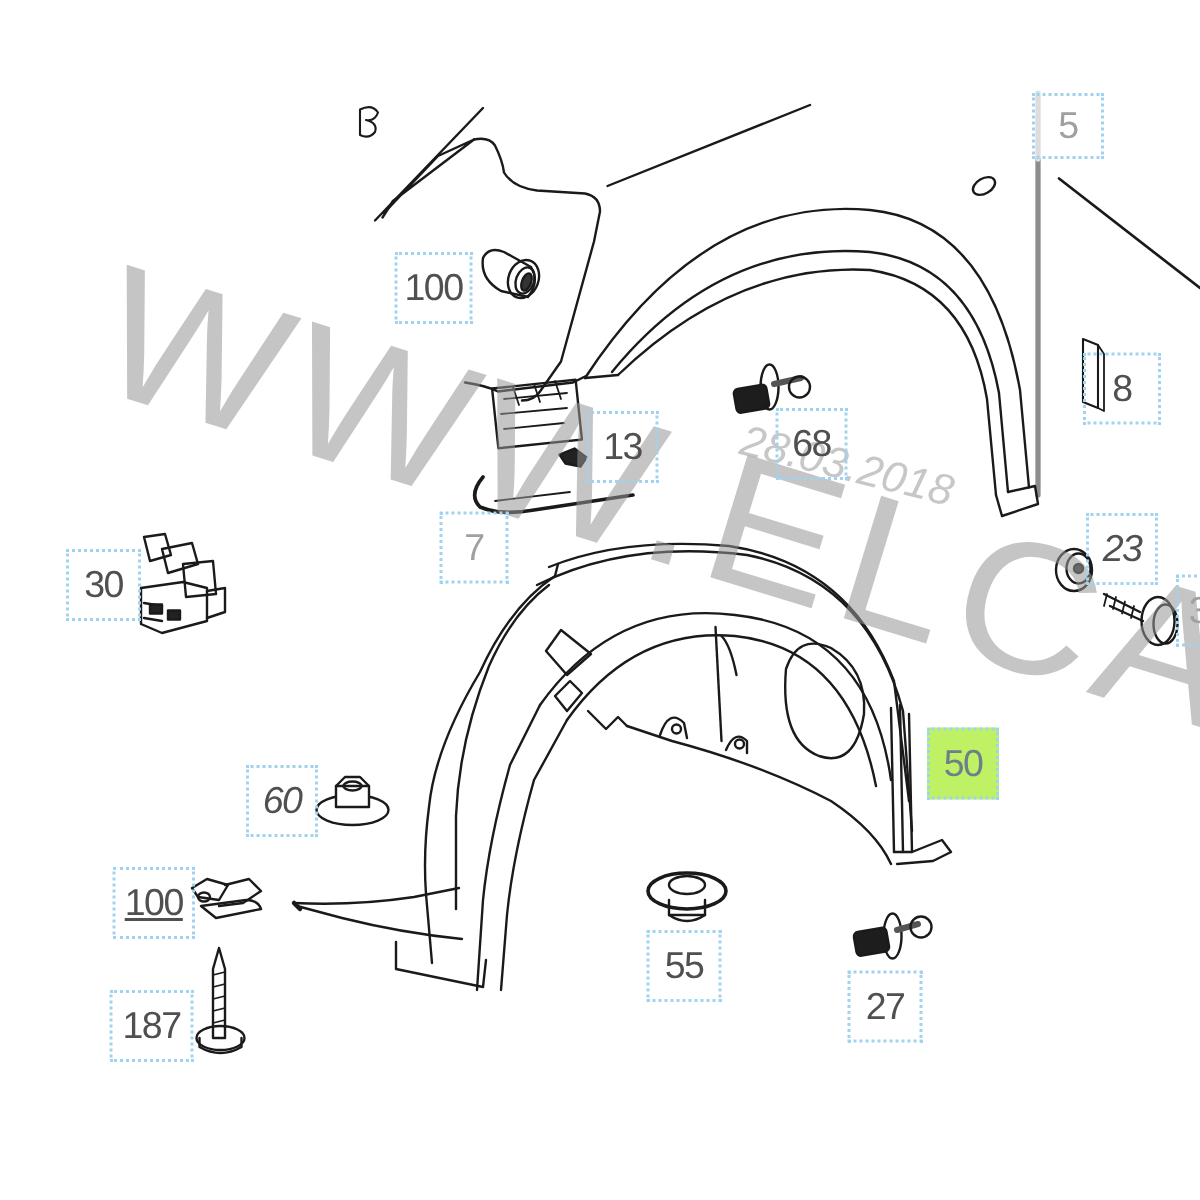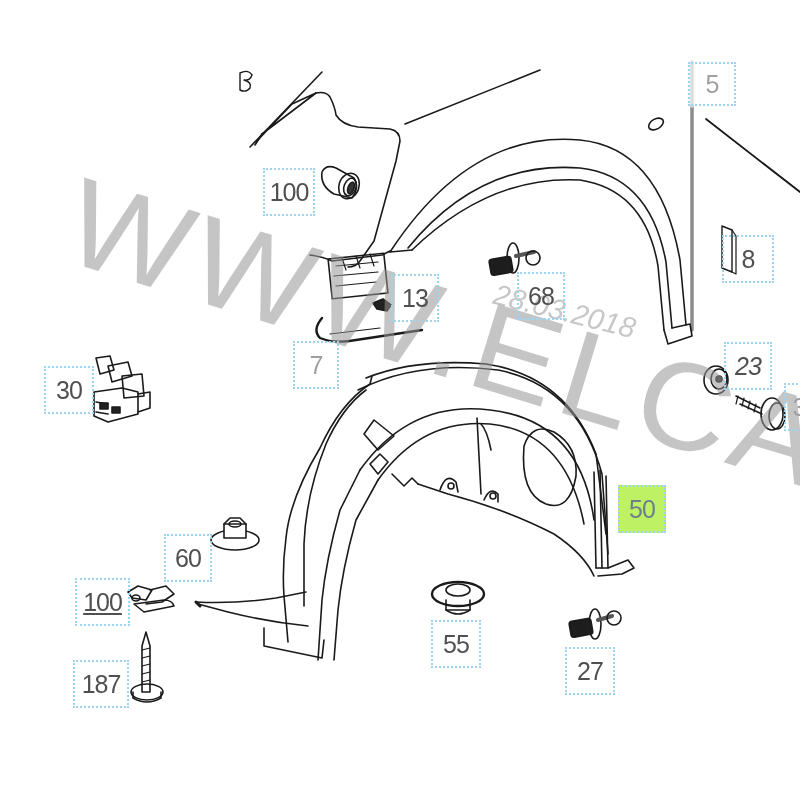--- a/index.html
+++ b/index.html
@@ -241,19 +241,19 @@
       <div class="part-label faded" style="left: 688px; top: 62px; width: 48px; height: 44px;">5</div>
       <div class="part-label" style="left: 263px; top: 168px; width: 52px; height: 48px;">100</div>
       <div class="part-label" style="left: 722px; top: 235px; width: 52px; height: 48px;">8</div>
       <div class="part-label" style="left: 391px; top: 274px; width: 48px; height: 48px;">13</div>
       <div class="part-label" style="left: 517px; top: 272px; width: 48px; height: 48px;">68</div>
       <div class="part-label faded" style="left: 293px; top: 341px; width: 46px; height: 48px;">7</div>
       <div class="part-label" style="left: 44px; top: 366px; width: 50px; height: 48px;">30</div>
       <div class="part-label" style="left: 724px; top: 342px; width: 48px; height: 48px; font-style: italic;">23</div>
       <div class="part-label faded" style="left: 784px; top: 383px; width: 30px; height: 48px;">3</div>
       <div class="part-label selected" style="left: 618px; top: 485px; width: 48px; height: 48px;">50</div>
-      <div class="part-label" style="left: 164px; top: 534px; width: 48px; height: 48px;">60</div>
+      <div class="part-label" style="left: 164px; top: 510px; width: 48px; height: 48px; font-style: italic;">60</div>
       <div class="part-label" style="left: 75px; top: 578px; width: 55px; height: 48px; text-decoration: underline;">100</div>
       <div class="part-label" style="left: 431px; top: 620px; width: 50px; height: 48px; text-align: right;">55</div>
       <div class="part-label" style="left: 565px; top: 647px; width: 50px; height: 48px;">27</div>
       <div class="part-label" style="left: 73px; top: 660px; width: 56px; height: 48px;">187</div>
     </div>
 </div>
 
 </body></html>

